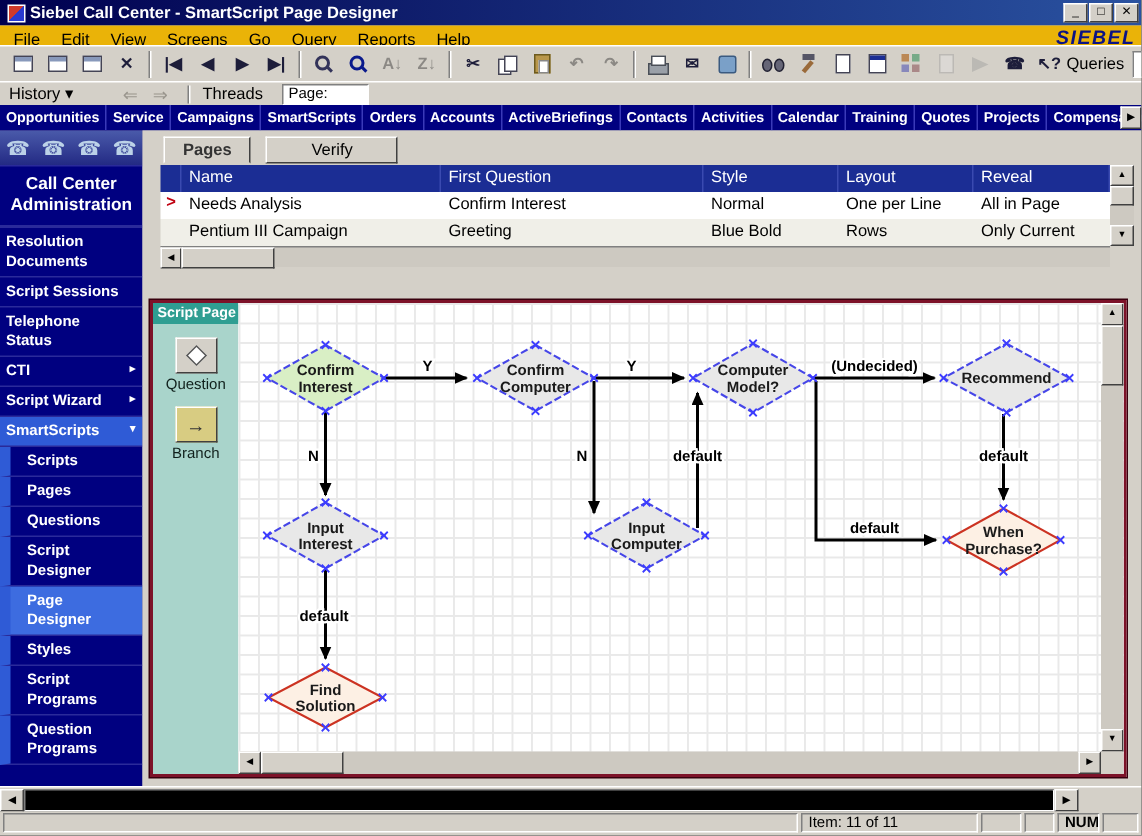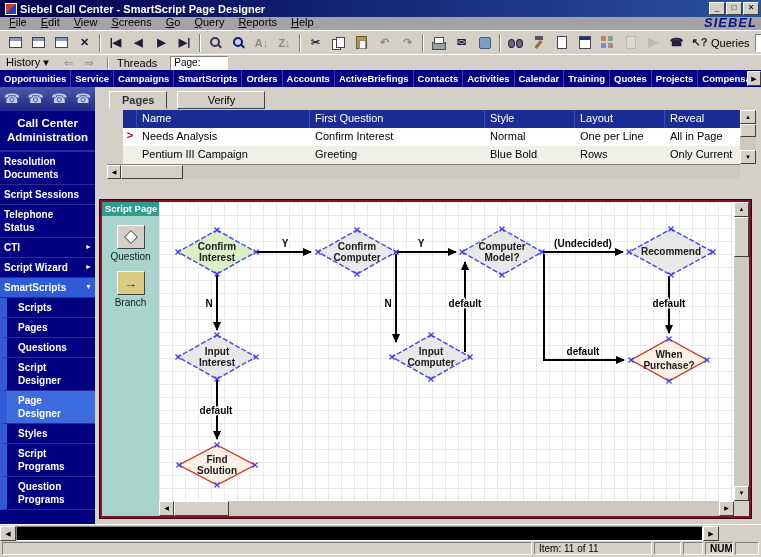--- a/index.html
+++ b/index.html
@@ -6,21 +6,21 @@
   *{box-sizing:border-box;font-family:"Liberation Sans",sans-serif;}
   #app{position:relative;width:761px;height:557px;background:#d4d0c8;overflow:hidden;}
 
   
   .titlebar{position:absolute;left:0;top:0;width:761px;height:17px;background:linear-gradient(90deg,#00004f,#2a52a0);display:flex;align-items:center;padding:0 2px;}
   .title-icon{width:12px;height:12px;margin:0 3px;background:linear-gradient(135deg,#d03a2a 50%,#2a3ad0 50%);border:1px solid #fff;flex:none;}
   .title-text{color:#fff;font-size:11px;font-weight:bold;white-space:nowrap;flex:1;}
   .winbtn{width:16px;height:13px;margin-left:1px;background:#d4d0c8;border:1px solid;border-color:#fff #404040 #404040 #fff;font-size:8px;line-height:10px;text-align:center;color:#000;flex:none;}
 
   
-  .menubar{position:absolute;left:0;top:17px;width:761px;height:13px;background:#a3a3a3;display:flex;align-items:flex-end;padding-left:2px;}
+  .menubar{position:absolute;left:0;top:17px;width:761px;height:13px;background:#eab308;display:flex;align-items:flex-start;padding-left:2px;}
   .menu-item{display:inline-block;font-size:11px;color:#000;padding:0 7px;}
   .menu-item::first-letter{text-decoration:underline;}
   .brand{margin-left:auto;margin-right:4px;font-size:13px;font-weight:bold;font-style:italic;color:#0a1285;letter-spacing:1px;}
 
   
   .toolbar{position:absolute;left:0;top:30px;width:761px;height:24px;background:#d4d0c8;display:flex;align-items:center;padding:0 4px;border-top:1px solid #fff;}
   .tbtn{width:23px;height:20px;display:flex;align-items:center;justify-content:center;font-size:11px;color:#1d1d3a;flex:none;}
   .tbtn.dis{opacity:.4;filter:grayscale(1);}
   .tsep{width:2px;height:18px;border-left:1px solid #808080;border-right:1px solid #fff;margin:0 3px;flex:none;}
   .glyph{font-size:11px;font-weight:bold;}
@@ -55,21 +55,21 @@
   .ci-doc2{background:#e8e6e0;border-color:#999;}
   .ci-report{width:12px;height:13px;background:#fff;border:1px solid #445;}
   .ci-report::before{content:"";position:absolute;left:0;top:0;width:100%;height:3px;background:#1b2d94;}
   .ci-boxes{width:13px;height:13px;}
   .ci-boxes::before{content:"";position:absolute;left:0;top:0;width:5px;height:5px;background:#bb8855;box-shadow:7px 0 0 #77aa88,0 7px 0 #8888bb,7px 7px 0 #aa8888;}
   .ci-send{width:0;height:0;border-left:11px solid #8899aa;border-top:5px solid transparent;border-bottom:5px solid transparent;}
   .ci-share{width:12px;height:12px;background:#7aa0c8;border:1px solid #3a5a80;border-radius:2px;}
 
   
   .historybar{position:absolute;left:0;top:54px;width:761px;height:16px;background:#d4d0c8;display:flex;align-items:center;padding-left:6px;border-top:1px solid #fff;}
-  .hist-label{font-size:11px;color:#000;margin-right:10px;}
+  .hist-label{font-size:11px;color:#000;margin-right:28px;}
   .hist-arrow{font-size:12px;color:#9a968e;margin:0 5px;}
   .hsep{width:2px;height:12px;border-left:1px solid #808080;border-right:1px solid #fff;margin:0 8px;}
   .threads-label{font-size:11px;color:#000;margin-right:13px;}
   .page-box{width:58px;height:14px;background:#fff;border:1px solid;border-color:#808080 #fff #fff #808080;font-size:10px;padding:0 3px;color:#000;}
 
   
   .tabbar{position:absolute;left:0;top:70px;width:761px;height:17px;background:#000080;display:flex;align-items:stretch;overflow:hidden;}
   .scr-tab{color:#fff;font-size:9.5px;font-weight:bold;padding:3px 4px 0 4px;border-right:1px solid #3a3ab8;white-space:nowrap;}
   .tab-scroll{position:absolute;right:0;top:1px;width:14px;height:15px;background:#d4d0c8;border:1px solid;border-color:#fff #404040 #404040 #fff;font-size:7px;text-align:center;line-height:13px;color:#000;}
 
@@ -83,21 +83,21 @@
   .sb-item.sel{background:#3d6ce0;}
   .sb-item .arrow{position:absolute;right:3px;top:4px;font-size:7px;}
 
   
   .main{position:absolute;left:95px;top:87px;width:666px;height:437px;background:#d4d0c8;}
   .list-tabs{position:absolute;left:14px;top:4px;height:18px;display:flex;}
   .ltab{height:18px;padding:2px 12px;font-size:11px;background:#d4d0c8;border:1px solid;border-color:#fff #404040 transparent #fff;text-align:center;}
   .ltab.active{font-weight:bold;color:#333;}
   .ltab.plain{margin-left:10px;width:88px;border-bottom-color:#404040;}
 
-  .grid-table{position:absolute;left:28px;top:23px;width:633px;}
+  .grid-table{position:absolute;left:12px;top:23px;width:633px;}
   .g-head{display:flex;background:#1b2d94;height:18px;}
   .g-head .hc{color:#fff;font-size:11px;padding:2px 0 0 5px;border-right:1px solid #3a4ab0;overflow:hidden;white-space:nowrap;}
   .g-row{display:flex;height:18px;background:#fff;}
   .g-row.alt{background:#f0efe8;}
   .g-row .c{font-size:11px;color:#000;padding:2px 0 0 5px;overflow:hidden;white-space:nowrap;}
   .g-row .ind{color:#c00312;font-weight:bold;text-align:center;padding:1px 0 0 0;}
 
   .vscroll{position:absolute;left:645px;top:23px;width:16px;height:54px;background:#cdc9c1;}
   .hscroll-mini{position:absolute;left:12px;top:77px;width:633px;height:14px;display:flex;background:#cdc9c1;border-top:1px solid #808080;}
   .sb-btn{width:14px;height:14px;background:#d4d0c8;border:1px solid;border-color:#fff #404040 #404040 #fff;font-size:6px;text-align:center;line-height:12px;color:#000;flex:none;}

